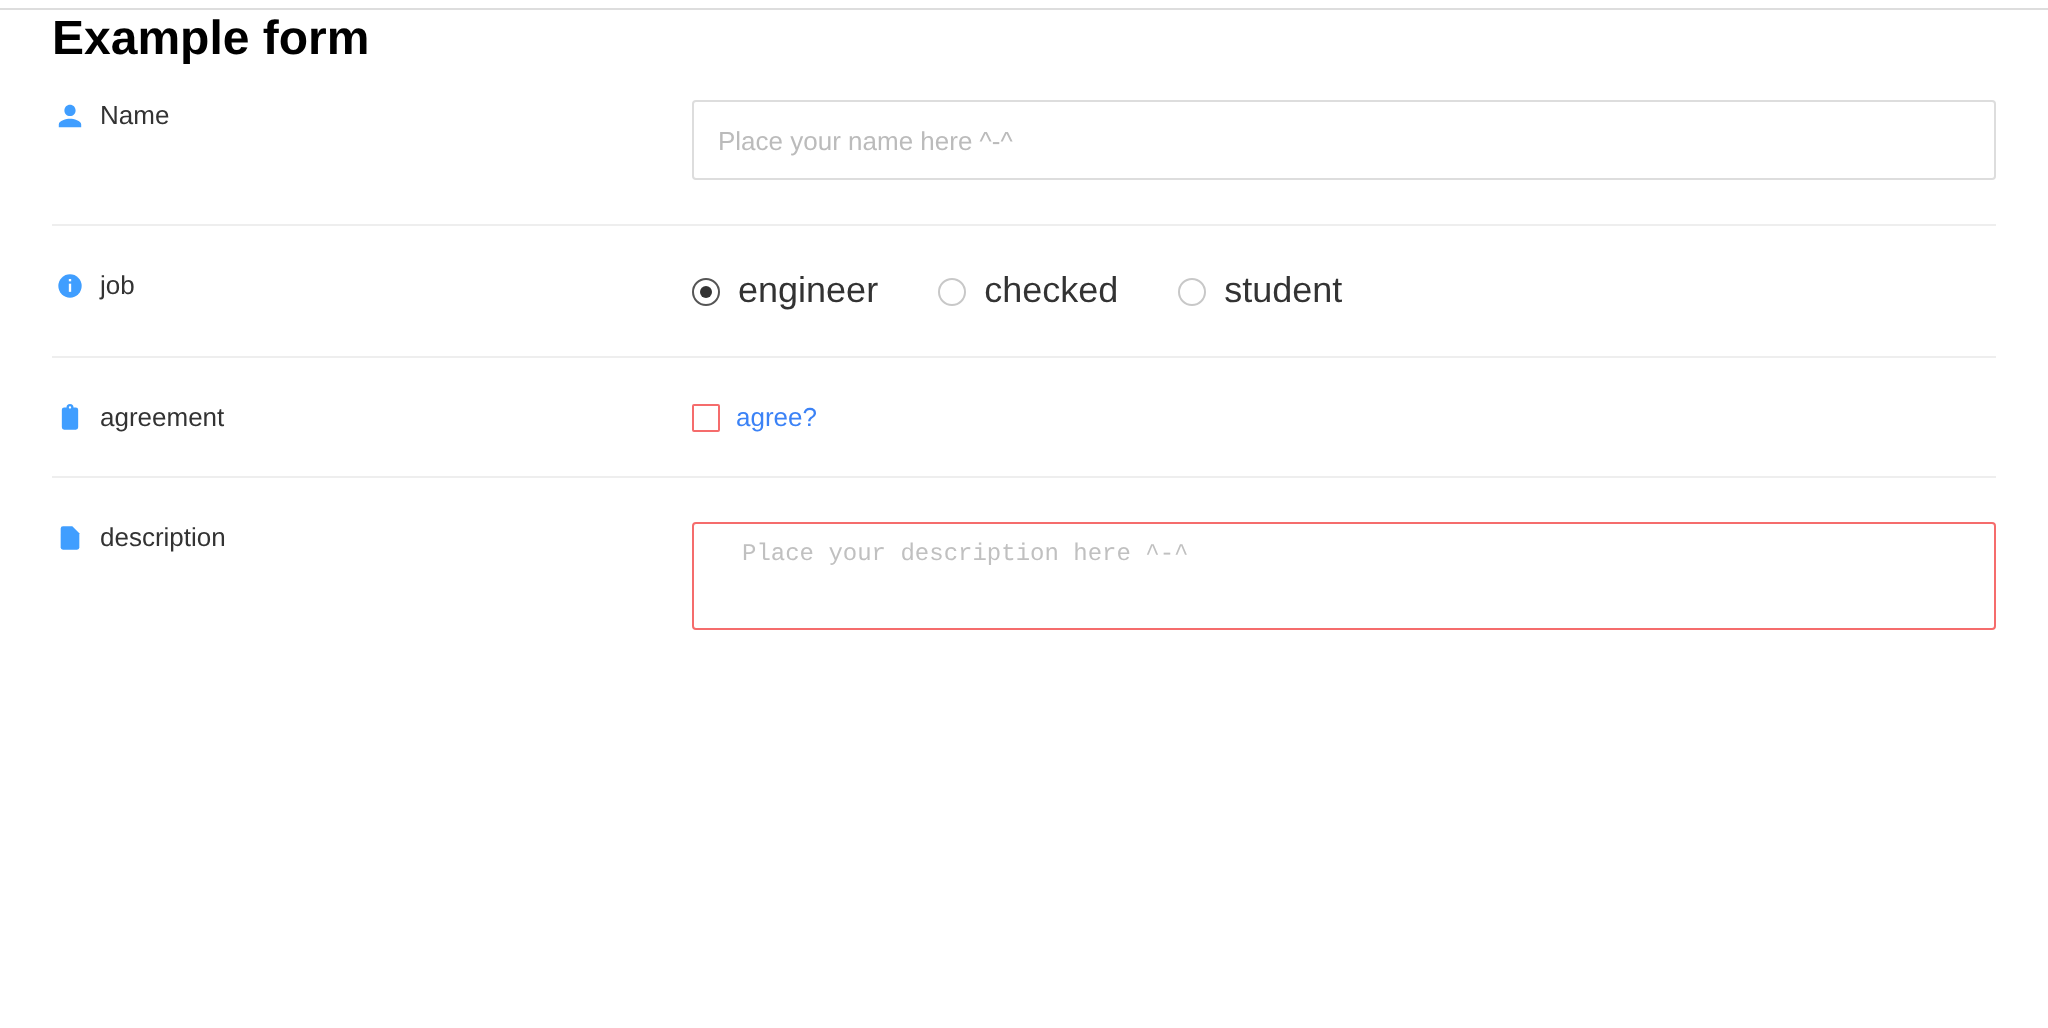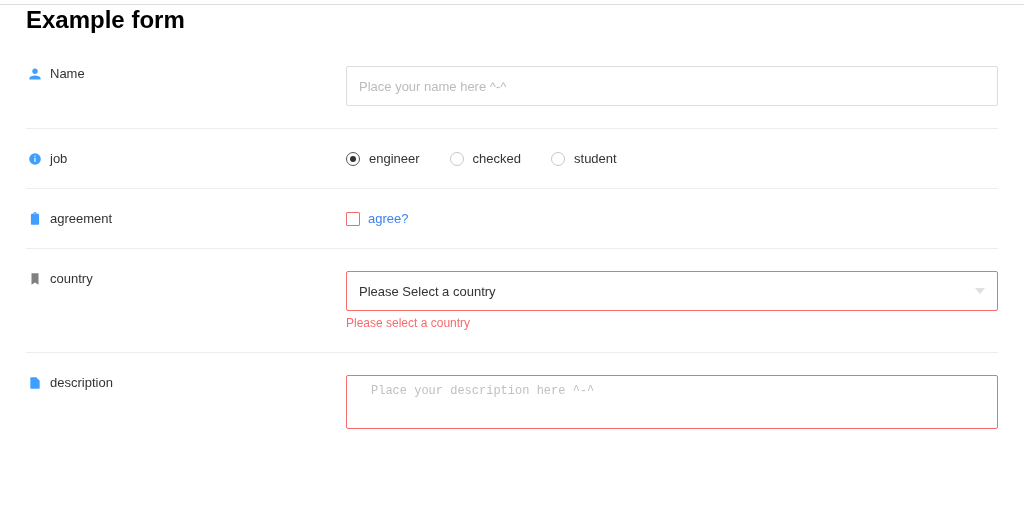--- a/index.html
+++ b/index.html
@@ -1,32 +1,32 @@
 <!DOCTYPE html>
 <html><head>
   <meta charset="utf-8">
   <style>
     * { box-sizing: border-box; margin: 0; padding: 0; }
     body { font-family: -apple-system, BlinkMacSystemFont, "Segoe UI", Helvetica, Arial, sans-serif; font-size: 13px; color: #333; background: #fff; }
     .page { width: 1024px; min-height: 514px; padding-top: 4px; }
     .top-rule { border-top: 1px solid #ddd; }
-    .page-title { font-size: 24px; font-weight: 800; color: #000; margin: 1px 0 16px 26px; }
+    .page-title { font-size: 24px; font-weight: 800; color: #000; margin: 1px 0 0 26px; }
     .form { margin: 0 26px; }
     .row { display: flex; align-items: flex-start; padding: 22px 0; border-bottom: 1px solid #eee; }
     .row:first-child { padding-top: 16px; }
     .row.no-border { border-bottom: none; }
     .label-cell { width: 320px; display: flex; align-items: center; gap: 8px; padding-left: 2px; font-size: 13px; color: #333; }
     .control-cell { flex: 1; }
     .text-input { width: 100%; height: 40px; border: 1px solid #ddd; border-radius: 2px; padding: 0 12px; font-size: 13px; color: #333; }
     .text-input::placeholder { color: #bbb; }
     .textarea-input { width: 100%; height: 54px; border: 1px solid #f56c6c; border-radius: 2px; padding: 8px 24px; font-size: 12px; font-family: "Courier New", monospace; color: #333; resize: none; }
     .textarea-input::placeholder { color: #c0c0c0; }
     .err-msg { font-size: 12px; color: #f56c6c; margin-top: 5px; }
     .radios { display: flex; gap: 30px; align-items: center; }
-    .radio-opt { display: flex; align-items: center; gap: 9px; font-size: 13px; color: #333; cursor: pointer; }
+    .radio-opt { display: flex; align-items: center; gap: 9px; font-size: 18px; color: #333; cursor: pointer; }
     .radio-dot { width: 14px; height: 14px; border-radius: 50%; border: 1px solid #c8c8c8; display: flex; align-items: center; justify-content: center; background: #fff; }
     .radio-dot.sel { border-color: #555; }
     .radio-dot.sel::after { content: ""; width: 6px; height: 6px; border-radius: 50%; background: #333; }
     .check-wrap { display: flex; align-items: center; gap: 8px; }
     .check-box { width: 14px; height: 14px; border: 1px solid #f56c6c; border-radius: 1px; cursor: pointer; }
     .check-label { font-size: 13px; color: #3b82f6; }
     .select-box { width: 100%; height: 40px; border: 1px solid #f56c6c; border-radius: 2px; display: flex; align-items: center; justify-content: space-between; padding: 0 12px; cursor: pointer; }
     .select-ph { font-size: 13px; color: #333; }
     .chevron { width: 0; height: 0; border-left: 5px solid transparent; border-right: 5px solid transparent; border-top: 6px solid #e0e0e0; }
     .ic { width: 14px; height: 14px; flex: 0 0 14px; }
@@ -98,37 +98,20 @@
         <span>agreement</span>
       </div>
       <div class="control-cell">
         <div class="check-wrap">
           <span class="check-box"></span>
           <span class="check-label">agree?</span>
         </div>
       </div>
     </div>
 
-    <div class="row">
-      <div class="label-cell">
-        <span class="ic ic-bookmark">
-          <svg viewBox="0 0 24 24" width="14" height="14">
-              <path fill="currentColor" d="M6 2h12v20l-6-4-6 4z"></path>
-            </svg>
-        </span>
-        <span>country</span>
-      </div>
-      <div class="control-cell">
-        <div class="select-box">
-          <span class="select-ph">Please Select a country</span>
-          <span class="chevron"></span>
-        </div>
-        <div class="err-msg">Please select a country</div>
-      </div>
-    </div>
 
     <div class="row no-border">
       <div class="label-cell">
         <span class="ic ic-doc">
           <svg viewBox="0 0 24 24" width="14" height="14">
               <path fill="currentColor" d="M14 2H6a2 2 0 0 0-2 2v16a2 2 0 0 0 2 2h12a2 2 0 0 0 2-2V8l-6-6z"></path>
             </svg>
         </span>
         <span>description</span>
       </div>

